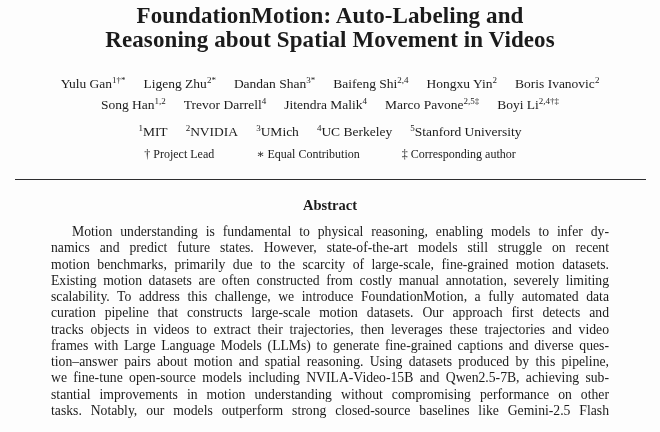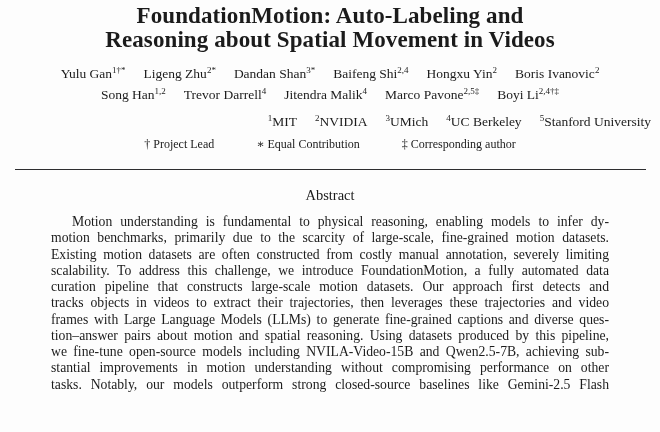--- a/index.html
+++ b/index.html
@@ -21,30 +21,30 @@
     font-size: 23px;
     line-height: 23.5px;
     font-weight: bold;
     letter-spacing: 0.1px;
   }
   .authors-row {
     text-align: center;
     font-size: 13.5px;
     line-height: 17px;
   }
-  .authors-row-1 { margin-top: 14px; font-family: Liberation Serif, serif; }
+  .authors-row-1 { margin-top: 24px; font-family: Liberation Serif, serif; }
   .authors-row-2 { margin-top: 4px; }
   .author { margin: 0 9px; white-space: nowrap; }
   sup {
     font-size: 9px;
     line-height: 0;
     vertical-align: super;
   }
   .affiliations {
-    text-align: right;
+    text-align: center;
     font-size: 13.5px;
     line-height: 17px;
     margin-top: 10px;
   }
   .affil { margin: 0 9px; white-space: nowrap; }
   .notes {
     text-align: center;
     font-size: 12px;
     line-height: 15px;
     margin-top: 7px;
@@ -54,21 +54,21 @@
     border: none;
     border-top: 1.6px solid #2e2e30;
     margin: 17px 14px 0 15px;
     height: 0;
   }
   .abstract-heading {
     margin: 16px 0 0 0;
     text-align: center;
     font-size: 14.5px;
     line-height: 18px;
-    font-weight: normal;
+    font-weight: bold;
   }
   .abstract {
     width: 558px;
     margin: 10px auto 0 auto;
     font-size: 13.7px;
     line-height: 16.25px;
   }
   .abs-line {
     text-align: justify;
     text-align-last: justify;
@@ -97,20 +97,21 @@
   <div class="notes">
     <span class="note"><span>†</span> <span>Project Lead</span></span><span class="note"><span>∗</span> <span>Equal Contribution</span></span><span class="note"><span>‡</span> <span>Corresponding author</span></span>
   </div>
 
   <hr class="rule">
 
   <div class="abstract-heading">Abstract</div>
 
   <div class="abstract">
     <div class="abs-line first">Motion understanding is fundamental to physical reasoning, enabling models to infer dy-</div>
+    <div class="abs-line">namics and predict future states. However, state-of-the-art models still struggle on recent</div>
     <div class="abs-line">motion benchmarks, primarily due to the scarcity of large-scale, fine-grained motion datasets.</div>
     <div class="abs-line">Existing motion datasets are often constructed from costly manual annotation, severely limiting</div>
     <div class="abs-line">scalability. To address this challenge, we introduce FoundationMotion, a fully automated data</div>
     <div class="abs-line">curation pipeline that constructs large-scale motion datasets. Our approach first detects and</div>
     <div class="abs-line">tracks objects in videos to extract their trajectories, then leverages these trajectories and video</div>
     <div class="abs-line">frames with Large Language Models (LLMs) to generate fine-grained captions and diverse ques-</div>
     <div class="abs-line">tion–answer pairs about motion and spatial reasoning. Using datasets produced by this pipeline,</div>
     <div class="abs-line">we fine-tune open-source models including NVILA-Video-15B and Qwen2.5-7B, achieving sub-</div>
     <div class="abs-line">stantial improvements in motion understanding without compromising performance on other</div>
     <div class="abs-line">tasks. Notably, our models outperform strong closed-source baselines like Gemini-2.5 Flash</div>

